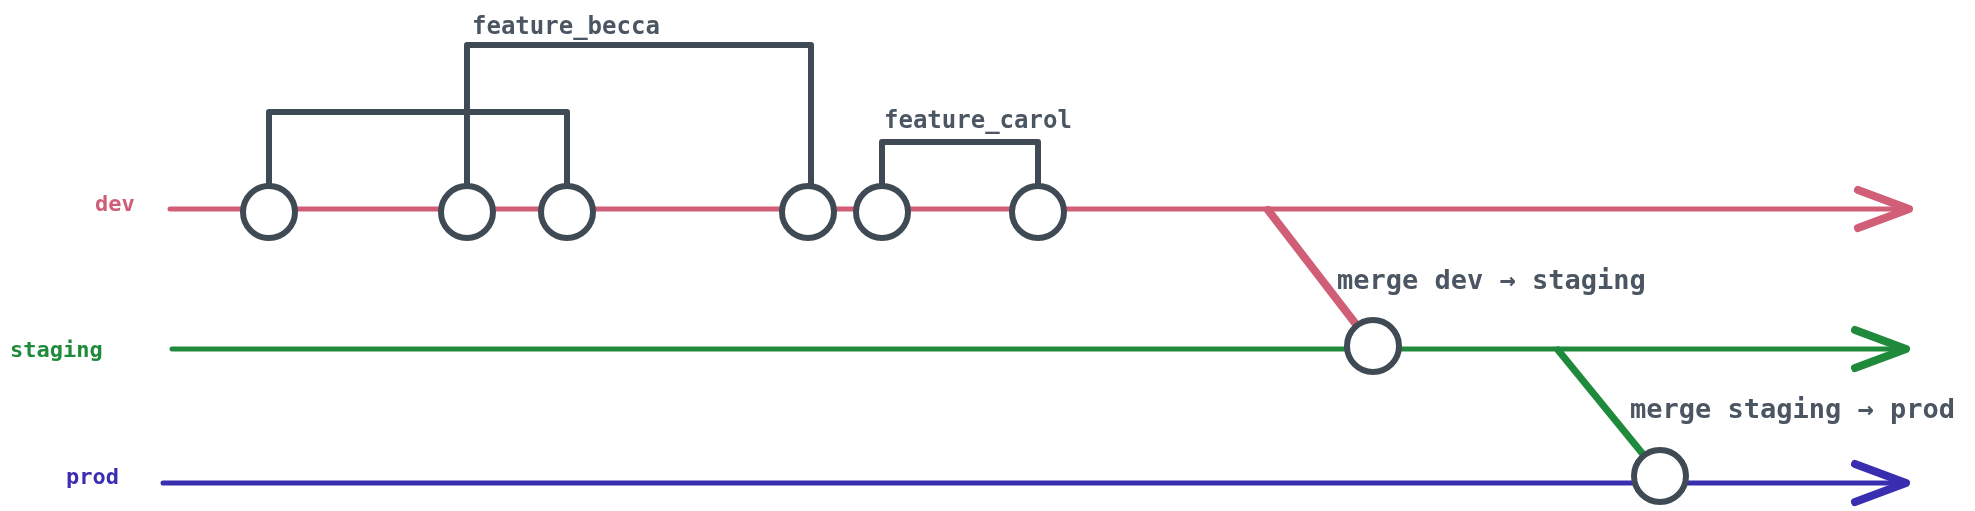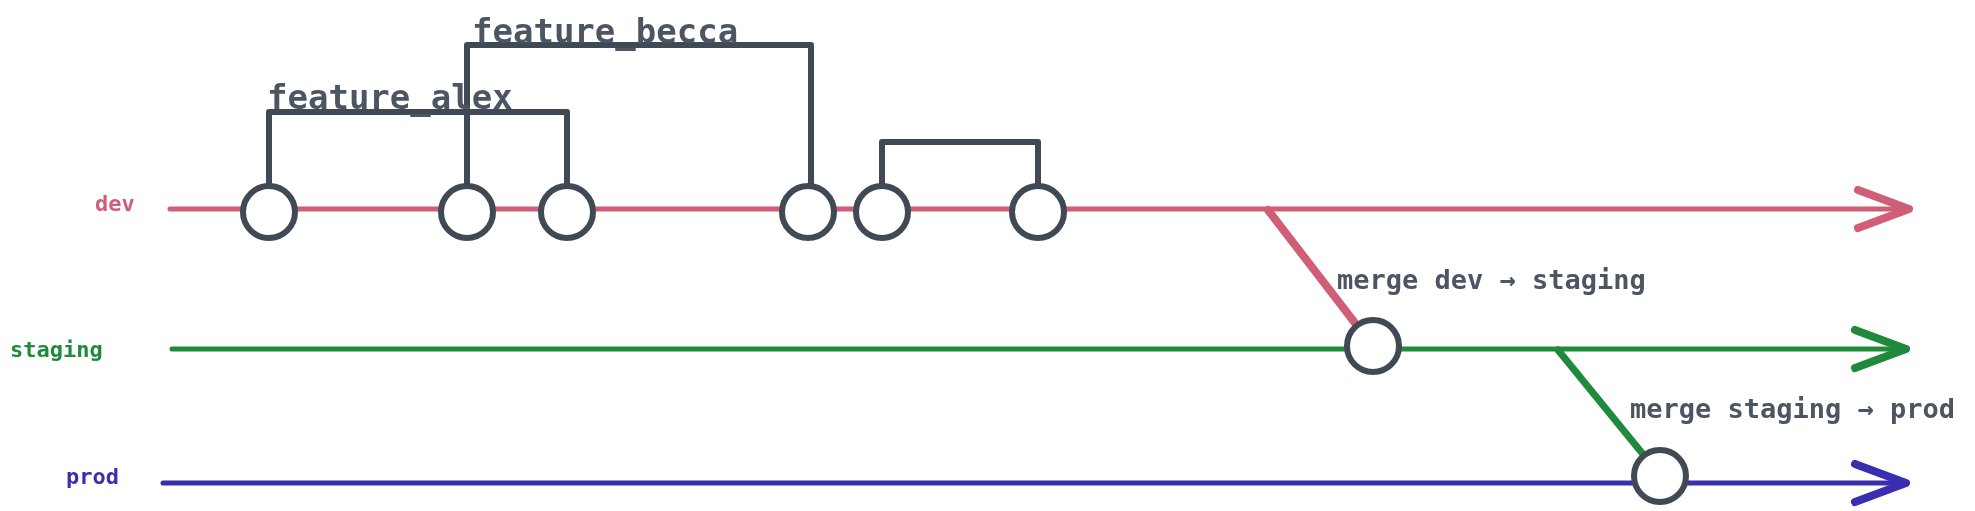--- a/index.html
+++ b/index.html
@@ -31,21 +31,21 @@
   .commit-node    { fill: #ffffff; stroke-width: 6; }
 
   .label {
     position: absolute;
     white-space: pre;
     line-height: 1.05;
     font-weight: bold;
     color: var(--c-text, #4c5663);
   }
   .branch-label  { font-size: 22px; }
-  .feature-label { font-size: 34px; }
+  .feature-label { font-size: 24px; }
   .merge-label   { font-size: 27px; }
   .label-dev     { color: var(--c-dev, #cf5e76); }
   .label-staging { color: var(--c-staging, #208a3c); }
   .label-prod    { color: var(--c-prod, #3a2eb0); }
 </style>
 </head>
 <body>
 
 <div id="canvas">
 
@@ -75,19 +75,19 @@
     <circle class="commit-node stroke-ink" cx="1038" cy="212" r="26"></circle>
 
     <circle class="commit-node stroke-ink" cx="1373" cy="346" r="26"></circle>
     <circle class="commit-node stroke-ink" cx="1660" cy="476" r="26"></circle>
   </svg>
 
   <div class="label branch-label label-dev" style="left:95px; top:192px;">dev</div>
   <div class="label branch-label label-staging" style="left:10px; top:326px;margin-top:12px;">staging</div>
   <div class="label branch-label label-prod" style="left:66px; top:465px;text-align:right;">prod</div>
 
-  <div class="label feature-label" style="left:267px; top:80px;">feature_alex</div>
   <div class="label feature-label" style="left:472px; top:14px;">feature_becca</div>
+  <div class="label feature-label" style="left:884px; top:108px;">feature_carol</div>
 
   <div class="label merge-label" style="left:1337px; top:266px;">merge dev → staging</div>
   <div class="label merge-label" style="left:1630px; top:395px;">merge staging → prod</div>
 
 </div>
 
 </body></html>

